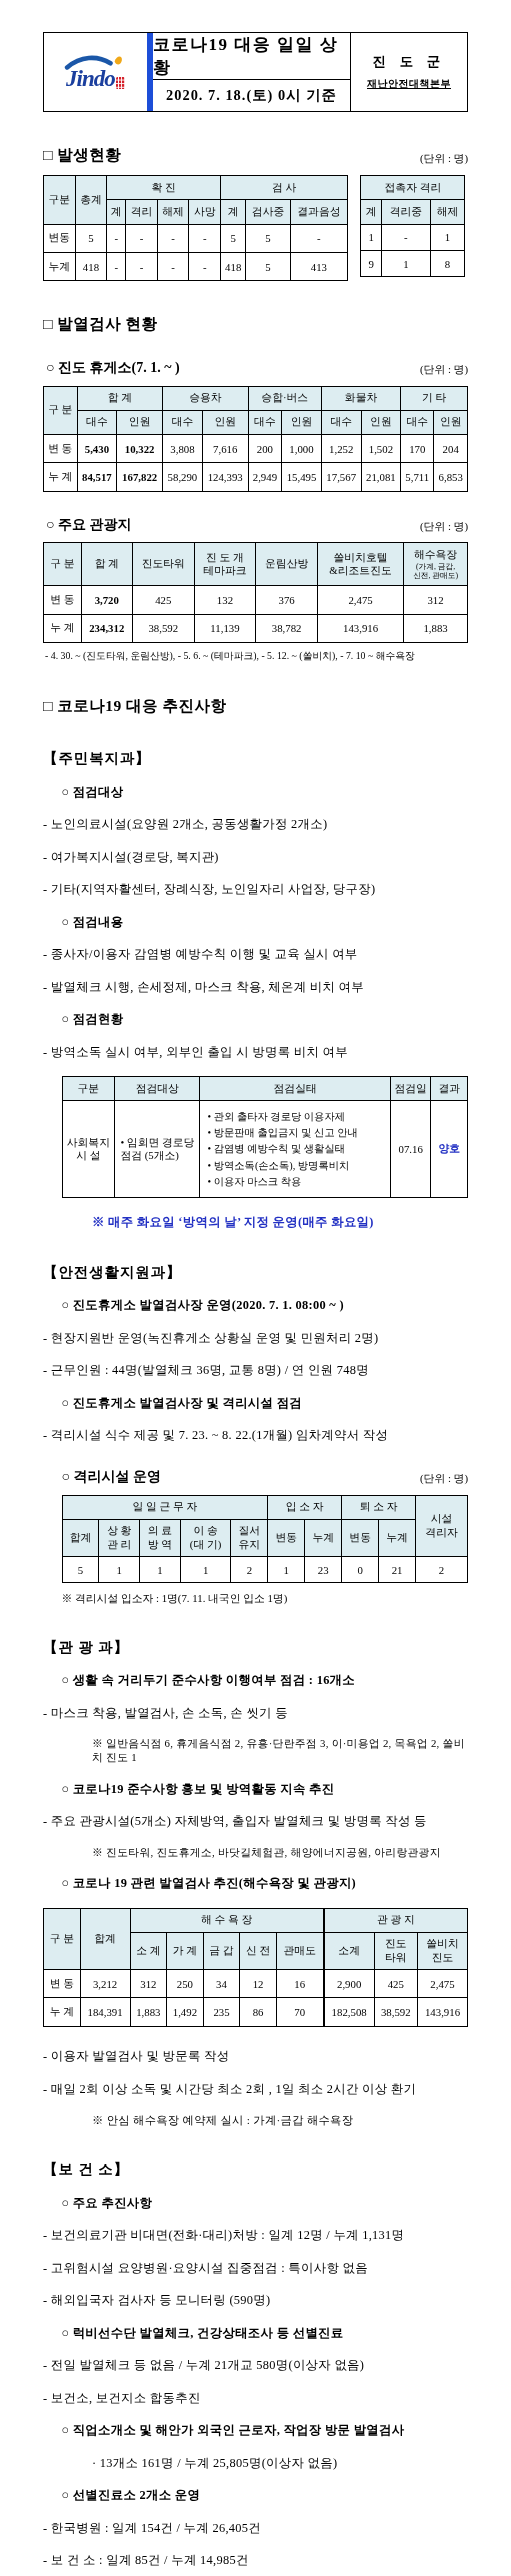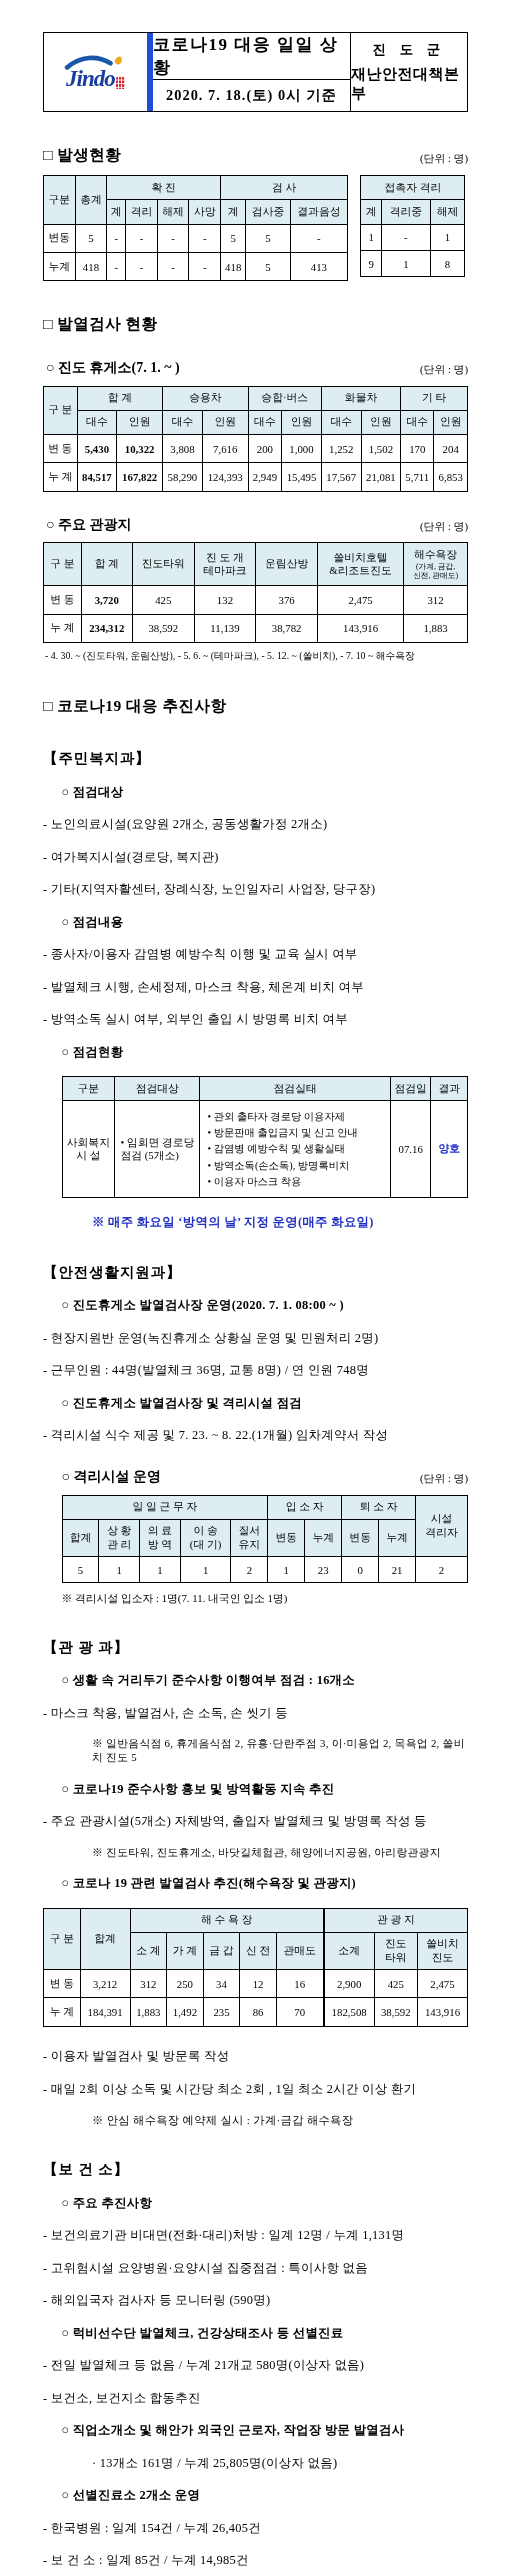--- a/index.html
+++ b/index.html
@@ -12,21 +12,21 @@
   .logo-row{display:flex;align-items:flex-end;gap:1.5px;margin-top:-3.1px;}
   .logo-text{font-size:23px;font-weight:bold;font-style:italic;color:#1b3f9e;letter-spacing:-1px;line-height:1;}
   .logo-seal{width:8.8px;height:11.3px;background:#d5202a;border-radius:1.5px;display:inline-block;
     background-image:linear-gradient(#fff 0.5px,transparent 0.5px),linear-gradient(90deg,#fff 0.5px,transparent 0.5px);
     background-size:3.1px 3.6px;background-position:2.1px 2.6px;background-repeat:repeat;margin-bottom:1.5px;}
   .hdr-mid{flex:1;border-left:6px solid #1d4ed8;border-right:1px solid #000;display:flex;flex-direction:column;}
   .hdr-title{flex:1.08;display:flex;align-items:center;justify-content:center;font-size:17px;font-weight:bold;letter-spacing:1.5px;border-bottom:1px solid #000;}
   .hdr-date{flex:1;display:flex;align-items:center;justify-content:center;font-size:14.4px;font-weight:bold;letter-spacing:1px;}
   .hdr-org{width:116px;display:flex;flex-direction:column;align-items:center;justify-content:center;gap:6.2px;}
   .org1{font-size:13.4px;font-weight:bold;letter-spacing:5.2px;}
-  .org2{font-size:15px;font-weight:bold;letter-spacing:0.5px;}
+  .org2{font-size:10px;font-weight:bold;letter-spacing:0.5px;text-decoration:underline;}
 
   
   .sec-head{display:flex;justify-content:space-between;align-items:flex-end;margin:33px 0 9.3px 0;}
   .sec-title{font-size:15.5px;font-weight:bold;letter-spacing:0.5px;}
   .unit{font-size:10.8px;}
   .sub-head{display:flex;justify-content:space-between;align-items:flex-end;margin:24px 0 8.2px 3.1px;}
   .sub-title{font-size:14px;font-weight:bold;}
   .dept{font-size:14.4px;font-weight:bold;margin:32px 0 7.2px 0;letter-spacing:1px;}
   .ln{font-size:12.4px;margin:15.5px 0;letter-spacing:0.3px;}
   .i0{margin-left:18.5px;}
@@ -259,22 +259,22 @@
   </div>
 
   <div class="dept">【주민복지과】</div>
   <div class="ln i0 bold">○ 점검대상</div>
   <div class="ln i1">- 노인의료시설(요양원 2개소, 공동생활가정 2개소)</div>
   <div class="ln i1">- 여가복지시설(경로당, 복지관)</div>
   <div class="ln i1">- 기타(지역자활센터, 장례식장, 노인일자리 사업장, 당구장)</div>
   <div class="ln i0 bold">○ 점검내용</div>
   <div class="ln i1">- 종사자/이용자 감염병 예방수칙 이행 및 교육 실시 여부</div>
   <div class="ln i1">- 발열체크 시행, 손세정제, 마스크 착용, 체온계 비치 여부</div>
+  <div class="ln i0 bold">○ 점검현황</div>
   <div class="ln i1">- 방역소독 실시 여부, 외부인 출입 시 방명록 비치 여부</div>
-  <div class="ln i0 bold">○ 점검현황</div>
 
   <table class="w100" style="margin-left:18.5px;width:calc(100% - 18.5px);">
     <tbody>
         <tr>
       <th style="width:13%;">구분</th>
       <th style="width:21%;">점검대상</th>
       <th style="width:47%;">점검실태</th>
       <th style="width:10%;" class="pre">점검일</th>
       <th style="width:9%;">결과</th>
     </tr>
@@ -344,21 +344,21 @@
       <td>21</td>
       <td>2</td>
     </tr>
   </tbody>
     </table>
   <div class="tnote2">※ 격리시설 입소자 : 1명(7. 11. 내국인 입소 1명)</div>
 
   <div class="dept">【관  광  과】</div>
   <div class="ln i0 bold">○ 생활 속 거리두기 준수사항 이행여부 점검 : 16개소</div>
   <div class="ln i1">- 마스크 착용, 발열검사, 손 소독, 손 씻기 등</div>
-  <div class="ln i2" style="font-size:10.8px;">※ 일반음식점 6, 휴게음식점 2, 유흥·단란주점 3, 이·미용업 2, 목욕업 2, 쏠비치 진도 5</div>
+  <div class="ln i2" style="font-size:10.8px;">※ 일반음식점 6, 휴게음식점 2, 유흥·단란주점 3, 이·미용업 2, 목욕업 2, 쏠비치 진도 1</div>
   <div class="ln i0 bold">○ 코로나19 준수사항 홍보 및 방역활동 지속 추진</div>
   <div class="ln i1">- 주요 관광시설(5개소) 자체방역, 출입자 발열체크 및 방명록 작성 등</div>
   <div class="ln i2" style="font-size:10.8px;">※ 진도타워, 진도휴게소, 바닷길체험관, 해양에너지공원, 아리랑관광지</div>
   <div class="ln i0 bold">○ 코로나 19 관련 발열검사 추진(해수욕장 및 관광지)</div>
 
   <table class="w100">
     <tbody>
         <tr>
       <th rowspan="2">구 분</th>
       <th rowspan="2">합계</th>

